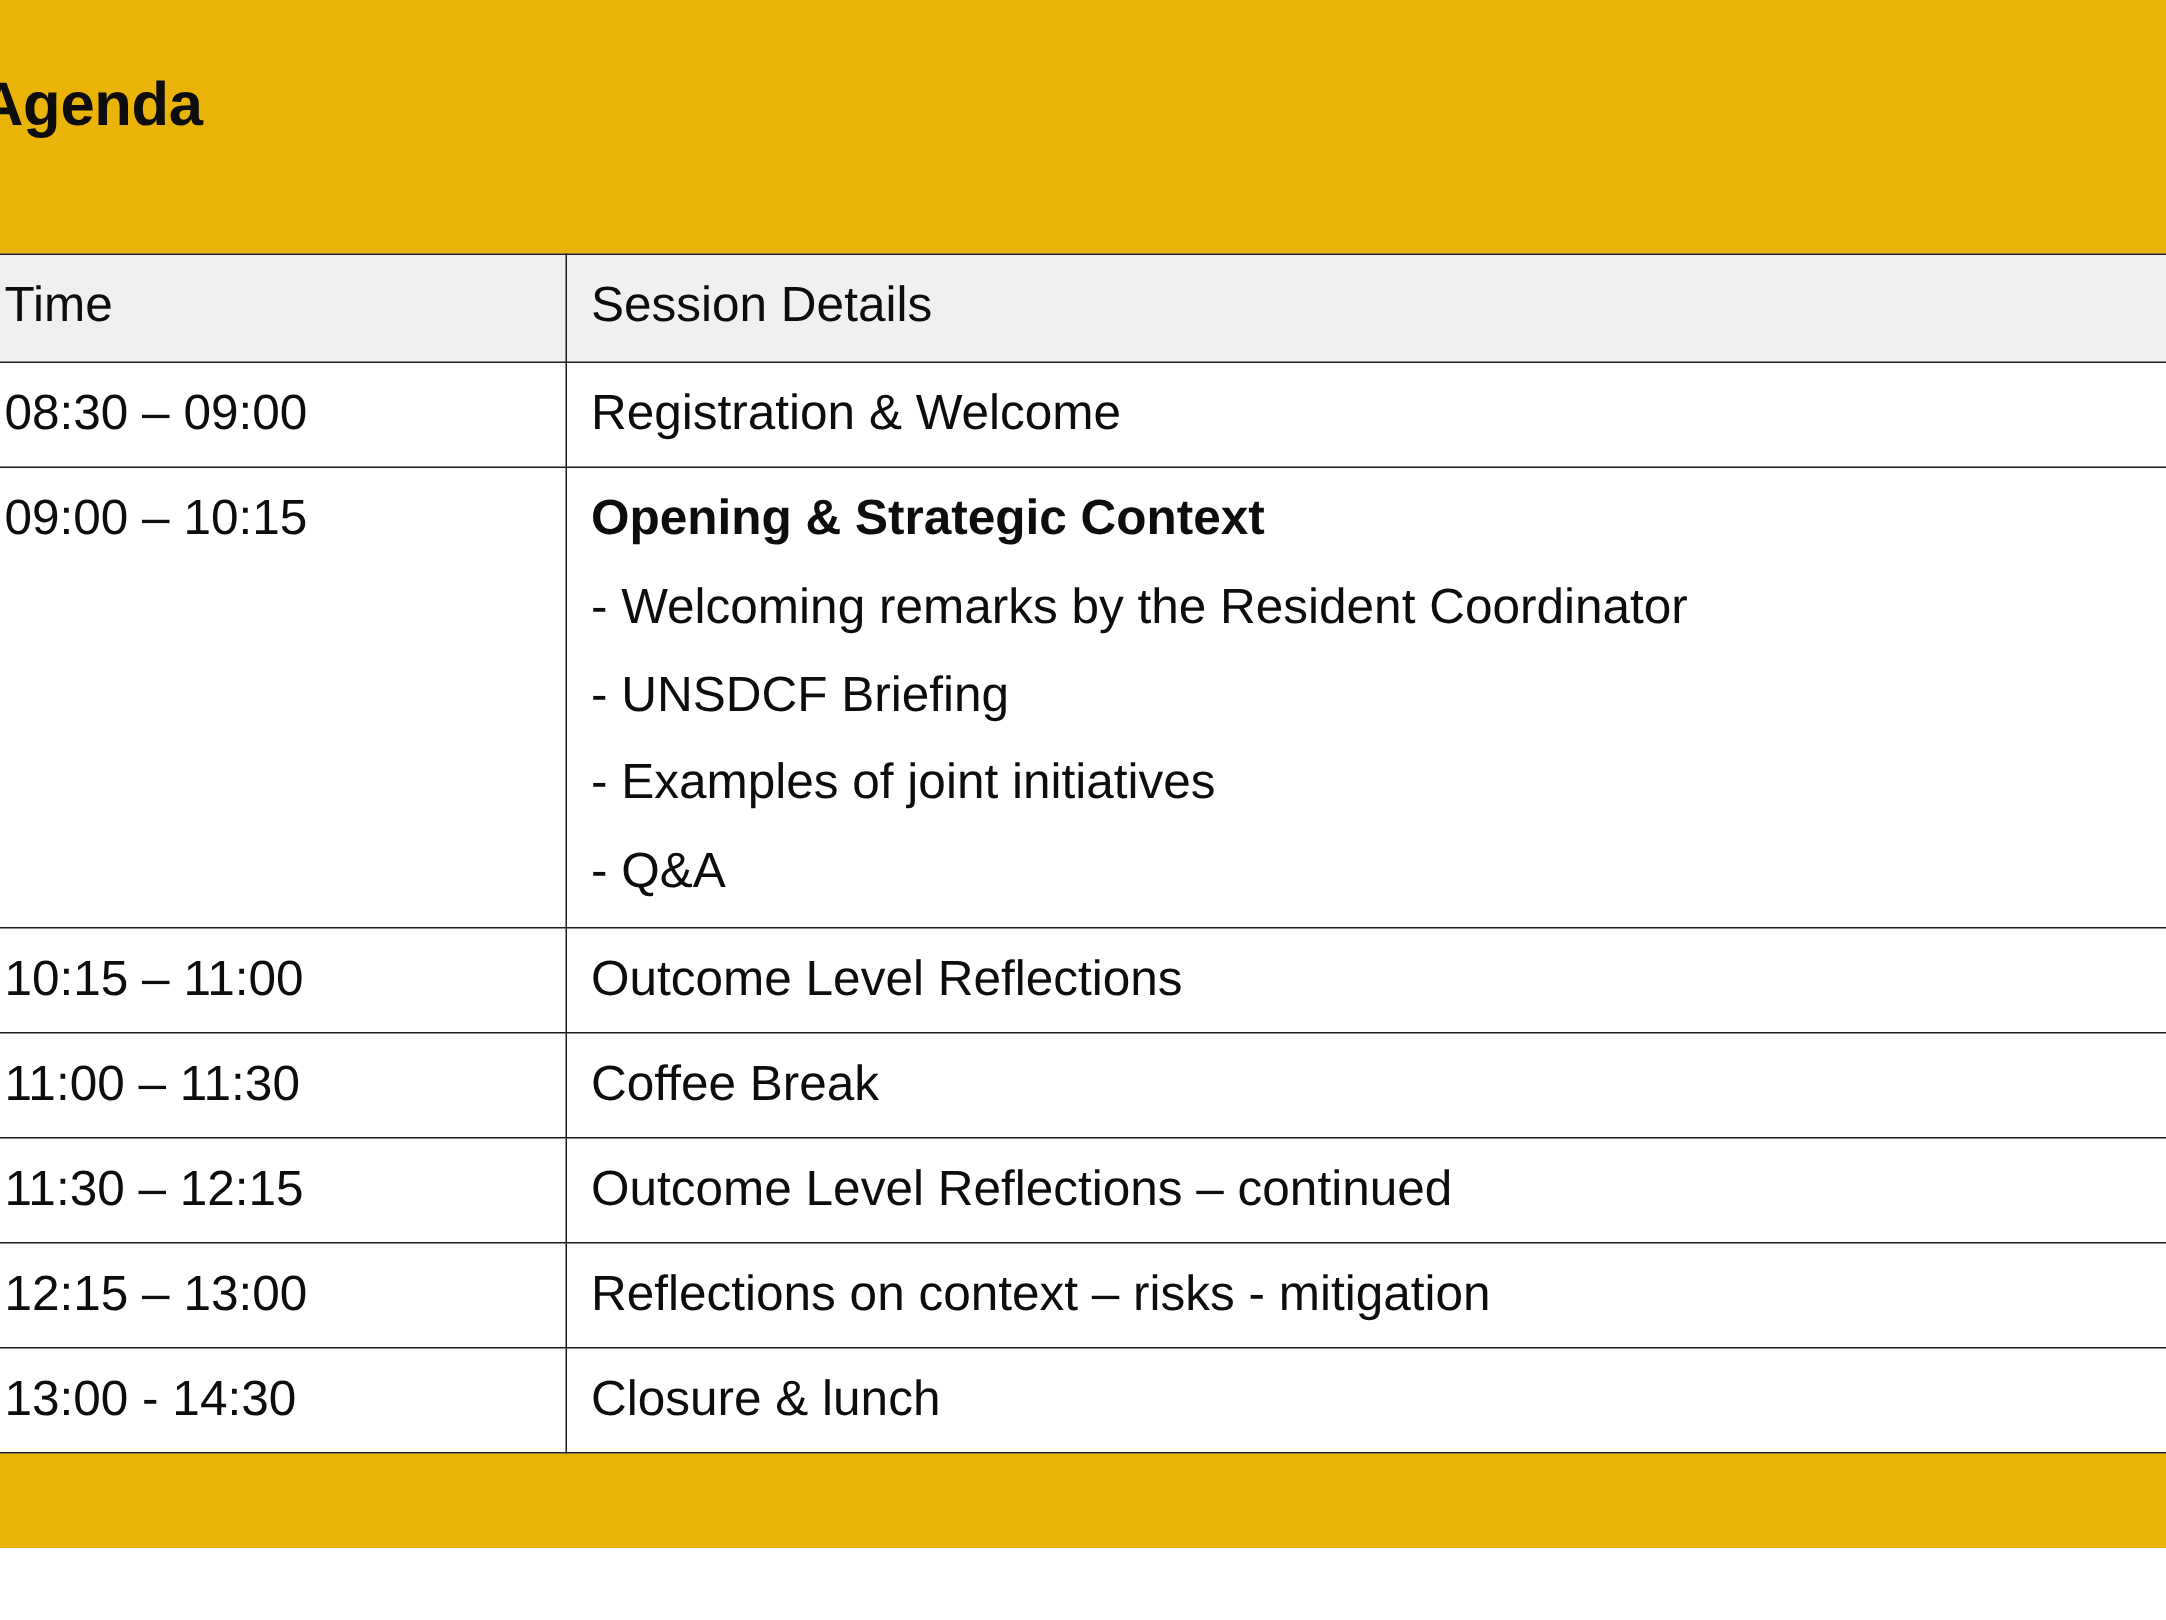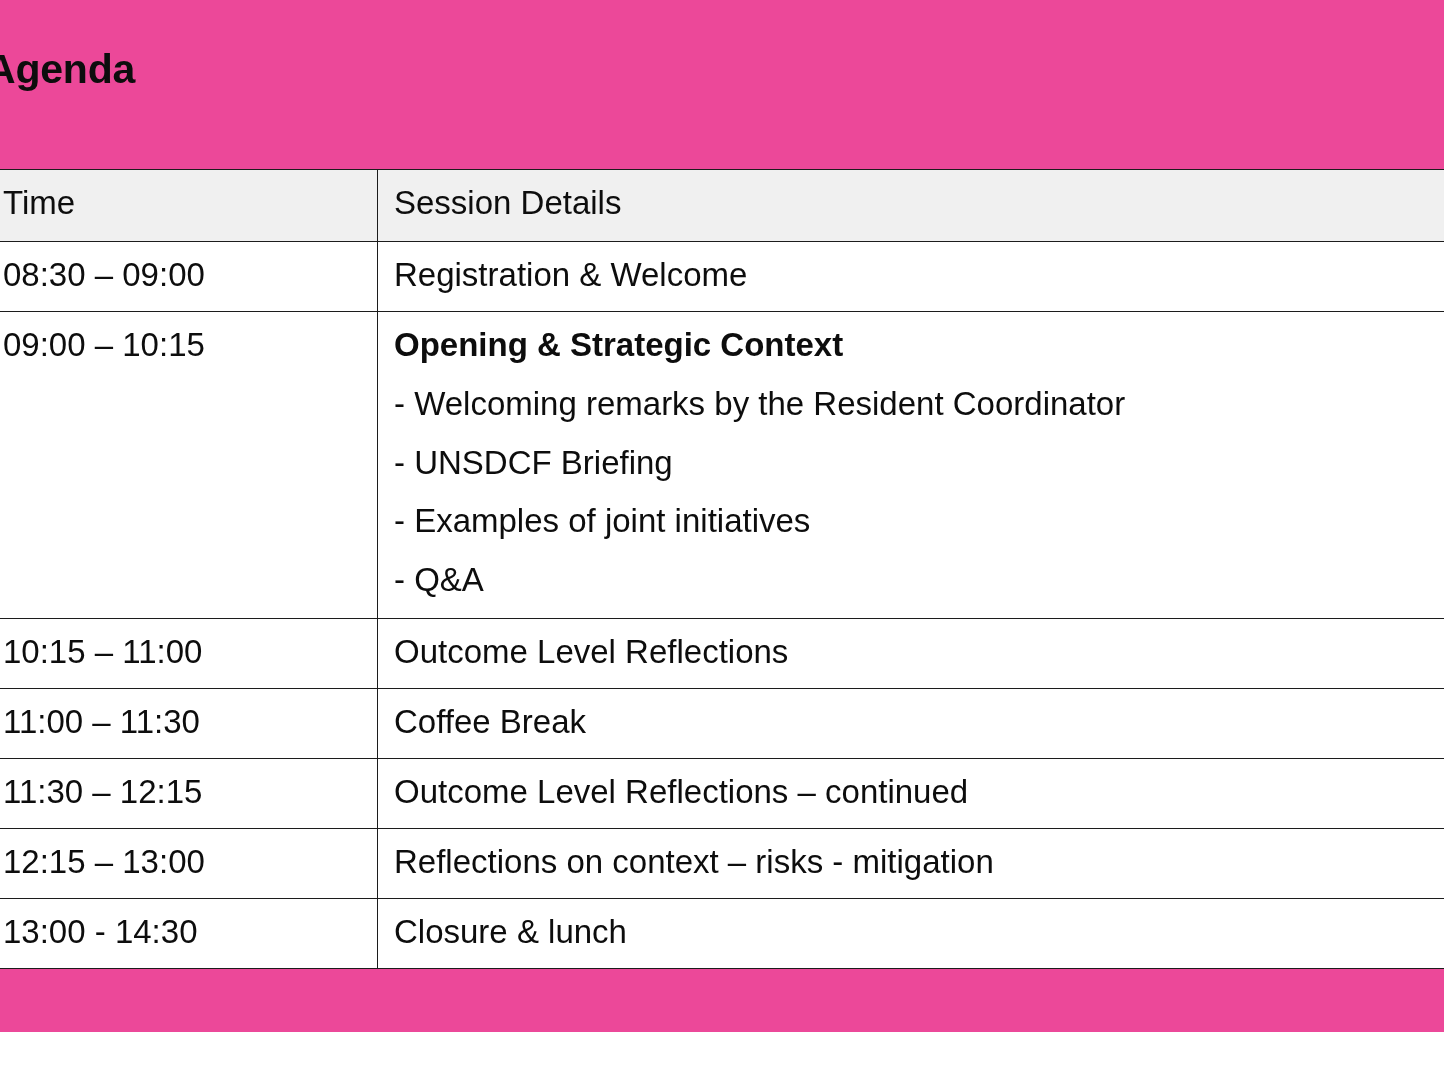--- a/index.html
+++ b/index.html
@@ -17,21 +17,21 @@
     color: #0D0D0D;
     -webkit-font-smoothing: antialiased;
   }
 
   
   #slide {
     position: absolute;
     left: 0; top: 0;
     width: 1444px;
     height: 1032px;
-    background: #ec4899;
+    background: #eab308;
     overflow: hidden;
     text-decoration: underline;
   }
 
   
   #page-title {
     position: absolute;
     left: -14px;
     top: 46px;
     font-size: 41px;

